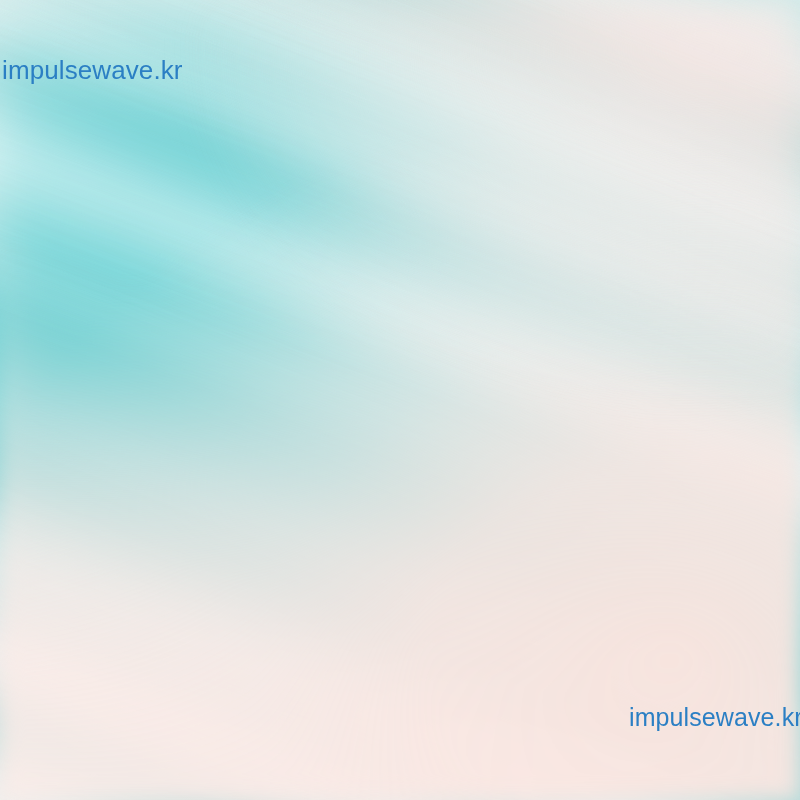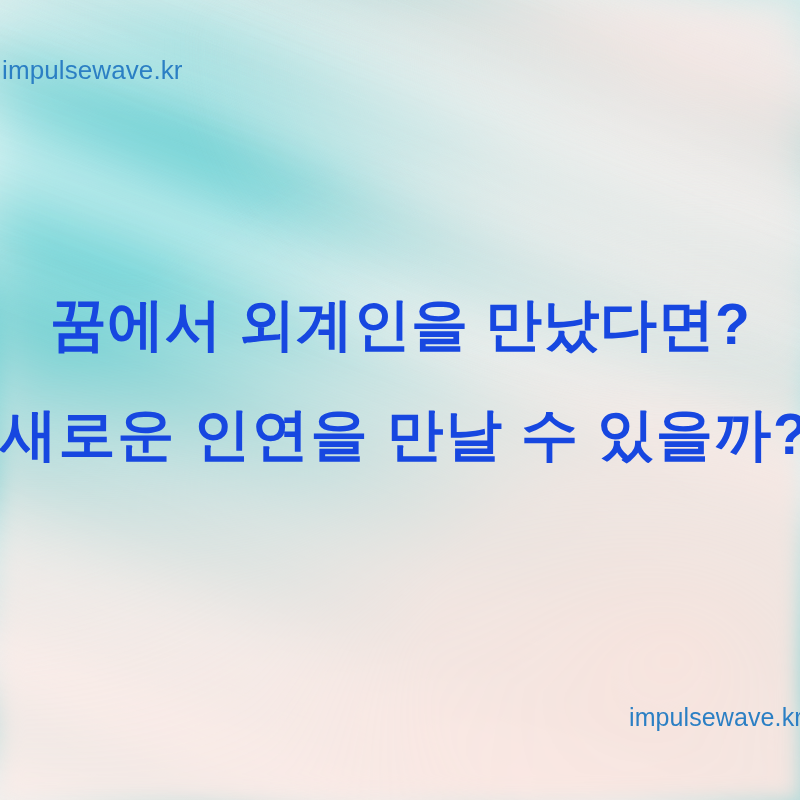--- a/index.html
+++ b/index.html
@@ -208,20 +208,16 @@
   <div class="bg-layer bg-streaks-a"></div>
   <div class="bg-layer bg-streaks-b"></div>
   <div class="bg-layer bg-band-main"></div>
   <div class="bg-layer bg-band-lower"></div>
   <div class="bg-layer bg-pink-haze"></div>
   <div class="bg-layer bg-sheen"></div>
   <div class="bg-layer bg-crease"></div>
 
   <div class="watermark watermark-top">impulsewave.kr</div>
 
-  <div class="headline">
-    <span class="headline-line headline-line-1">꿈에서 외계인을 만났다면?</span>
-    <span class="headline-line headline-line-2">새로운 인연을 만날 수 있을까?</span>
-  </div>
 
   <div class="watermark watermark-bottom">impulsewave.kr</div>
 
 </div>
 
 </body></html>

